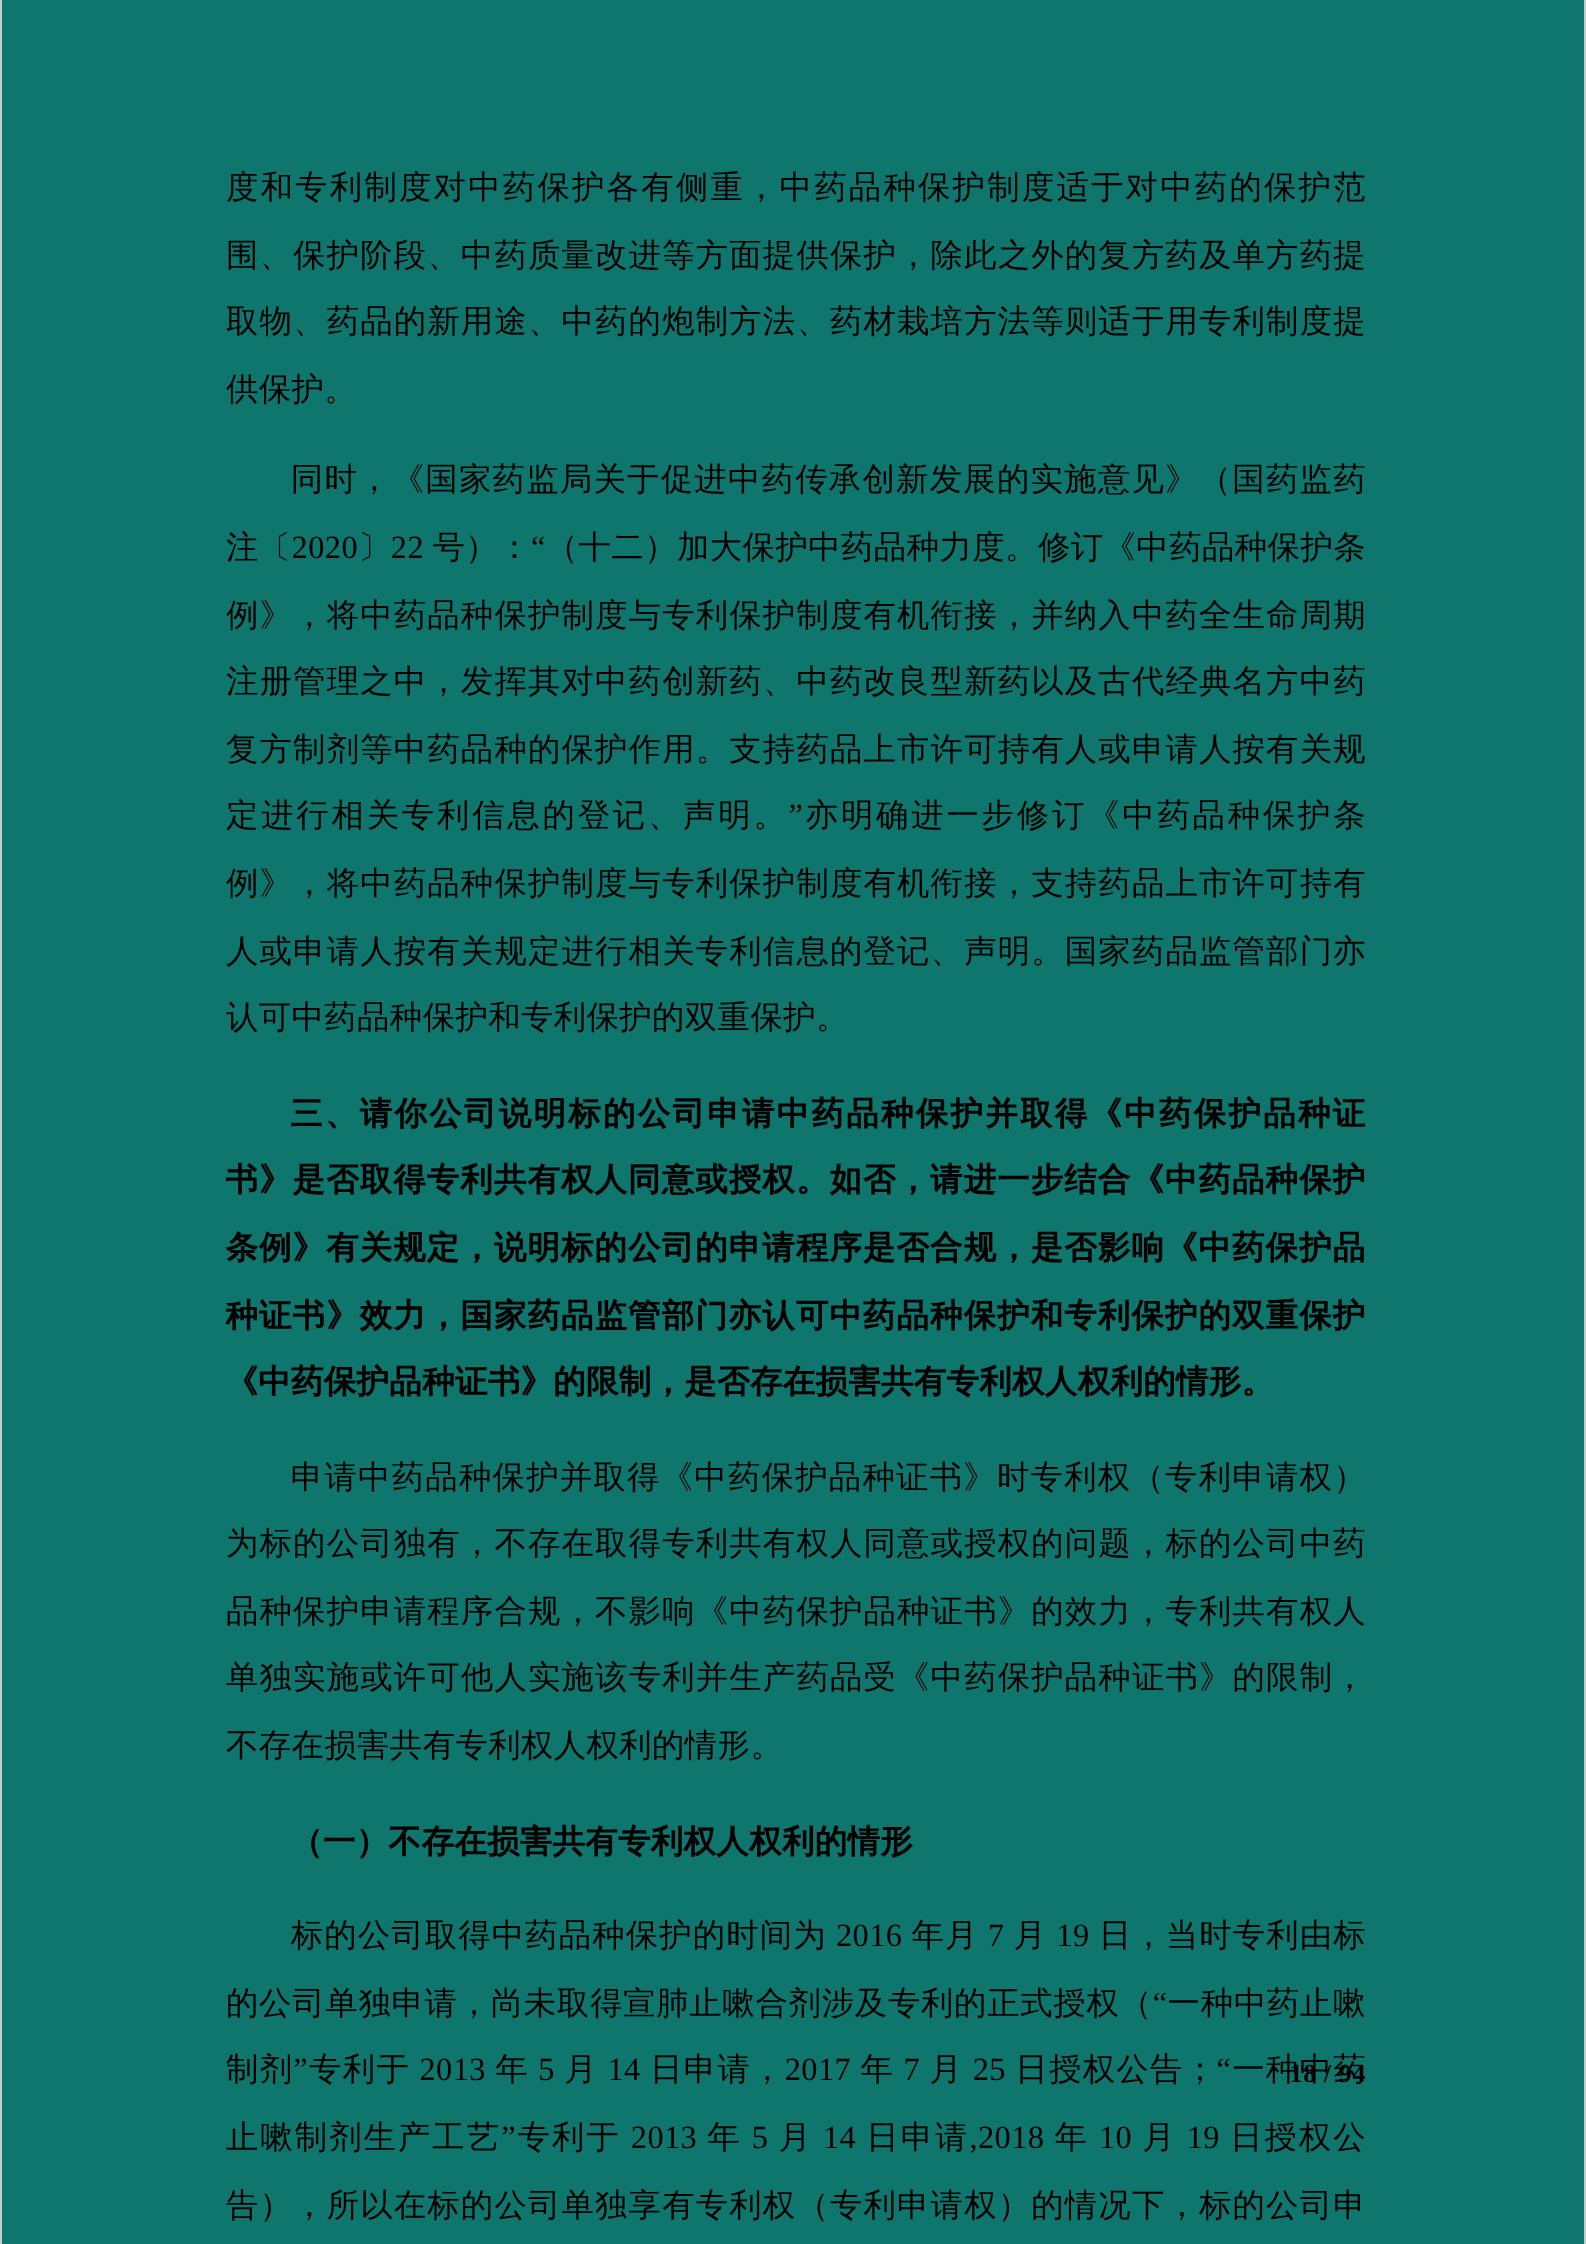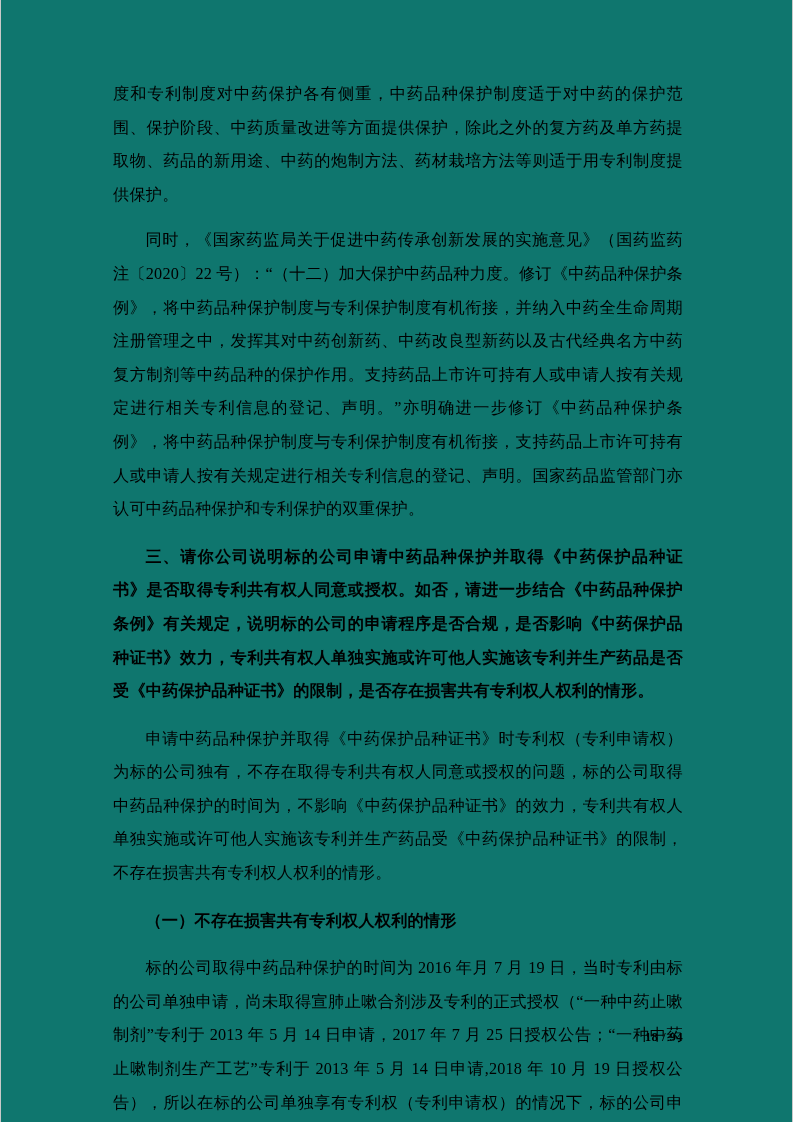--- a/index.html
+++ b/index.html
@@ -65,23 +65,23 @@
 <body>
 
 <div class="page">
   <div class="page-border"></div>
 
   <div class="content">
     <p class="plain">度和专利制度对中药保护各有侧重，中药品种保护制度适于对中药的保护范围、保护阶段、中药质量改进等方面提供保护，除此之外的复方药及单方药提取物、药品的新用途、中药的炮制方法、药材栽培方法等则适于用专利制度提供保护。</p>
     <div class="gap-sm"></div>
     <p class="indent">同时，《国家药监局关于促进中药传承创新发展的实施意见》（国药监药注〔2020〕22 号）：“（十二）加大保护中药品种力度。修订《中药品种保护条例》，将中药品种保护制度与专利保护制度有机衔接，并纳入中药全生命周期注册管理之中，发挥其对中药创新药、中药改良型新药以及古代经典名方中药复方制剂等中药品种的保护作用。支持药品上市许可持有人或申请人按有关规定进行相关专利信息的登记、声明。”亦明确进一步修订《中药品种保护条例》，将中药品种保护制度与专利保护制度有机衔接，支持药品上市许可持有人或申请人按有关规定进行相关专利信息的登记、声明。国家药品监管部门亦认可中药品种保护和专利保护的双重保护。</p>
     <div class="gap-md"></div>
-    <p class="indent bold">三、请你公司说明标的公司申请中药品种保护并取得《中药保护品种证书》是否取得专利共有权人同意或授权。如否，请进一步结合《中药品种保护条例》有关规定，说明标的公司的申请程序是否合规，是否影响《中药保护品种证书》效力，专利共有权人单独实施或许可他人实施该专利并生产药品是否受《中药保护品种证书》的限制，是否存在损害共有专利权人权利的情形。</p>
+    <p class="indent bold">三、请你公司说明标的公司申请中药品种保护并取得《中药保护品种证书》是否取得专利共有权人同意或授权。如否，请进一步结合《中药品种保护条例》有关规定，说明标的公司的申请程序是否合规，是否影响《中药保护品种证书》效力，国家药品监管部门亦认可中药品种保护和专利保护的双重保护《中药保护品种证书》的限制，是否存在损害共有专利权人权利的情形。</p>
     <div class="gap-md"></div>
-    <p class="indent">申请中药品种保护并取得《中药保护品种证书》时专利权（专利申请权）为标的公司独有，不存在取得专利共有权人同意或授权的问题，标的公司取得中药品种保护的时间为，不影响《中药保护品种证书》的效力，专利共有权人单独实施或许可他人实施该专利并生产药品受《中药保护品种证书》的限制，不存在损害共有专利权人权利的情形。</p>
+    <p class="indent">申请中药品种保护并取得《中药保护品种证书》时专利权（专利申请权）为标的公司独有，不存在取得专利共有权人同意或授权的问题，标的公司中药品种保护申请程序合规，不影响《中药保护品种证书》的效力，专利共有权人单独实施或许可他人实施该专利并生产药品受《中药保护品种证书》的限制，不存在损害共有专利权人权利的情形。</p>
     <div class="gap-md"></div>
     <p class="indent bold">（一）不存在损害共有专利权人权利的情形</p>
     <div class="gap-md"></div>
     <p class="indent">标的公司取得中药品种保护的时间为 2016 年月 7 月 19 日，当时专利由标的公司单独申请，尚未取得宣肺止嗽合剂涉及专利的正式授权（“一种中药止嗽制剂”专利于 2013 年 5 月 14 日申请，2017 年 7 月 25 日授权公告；“一种中药止嗽制剂生产工艺”专利于 2013 年 5 月 14 日申请,2018 年 10 月 19 日授权公告），所以在标的公司单独享有专利权（专利申请权）的情况下，标的公司申请中药品</p>
   </div>
 
   <div class="footer">18 / 94</div>
 </div>
 
 </body></html>

